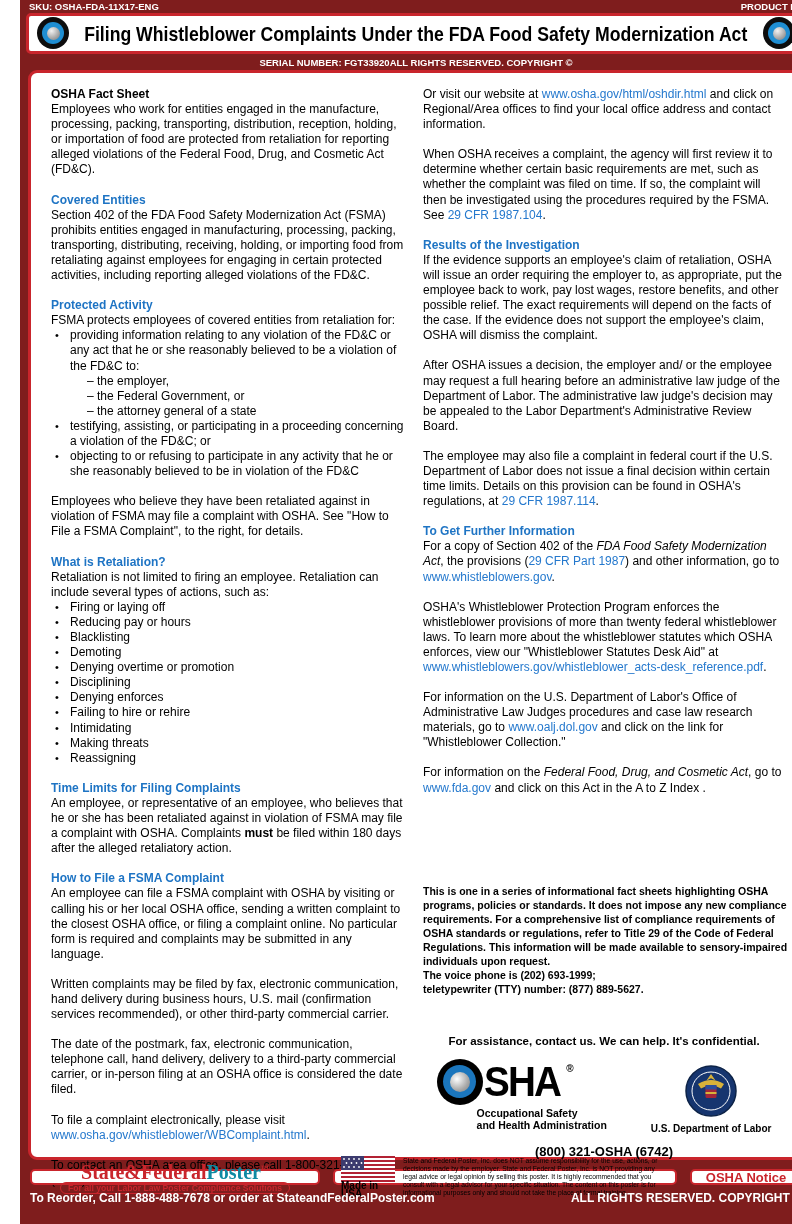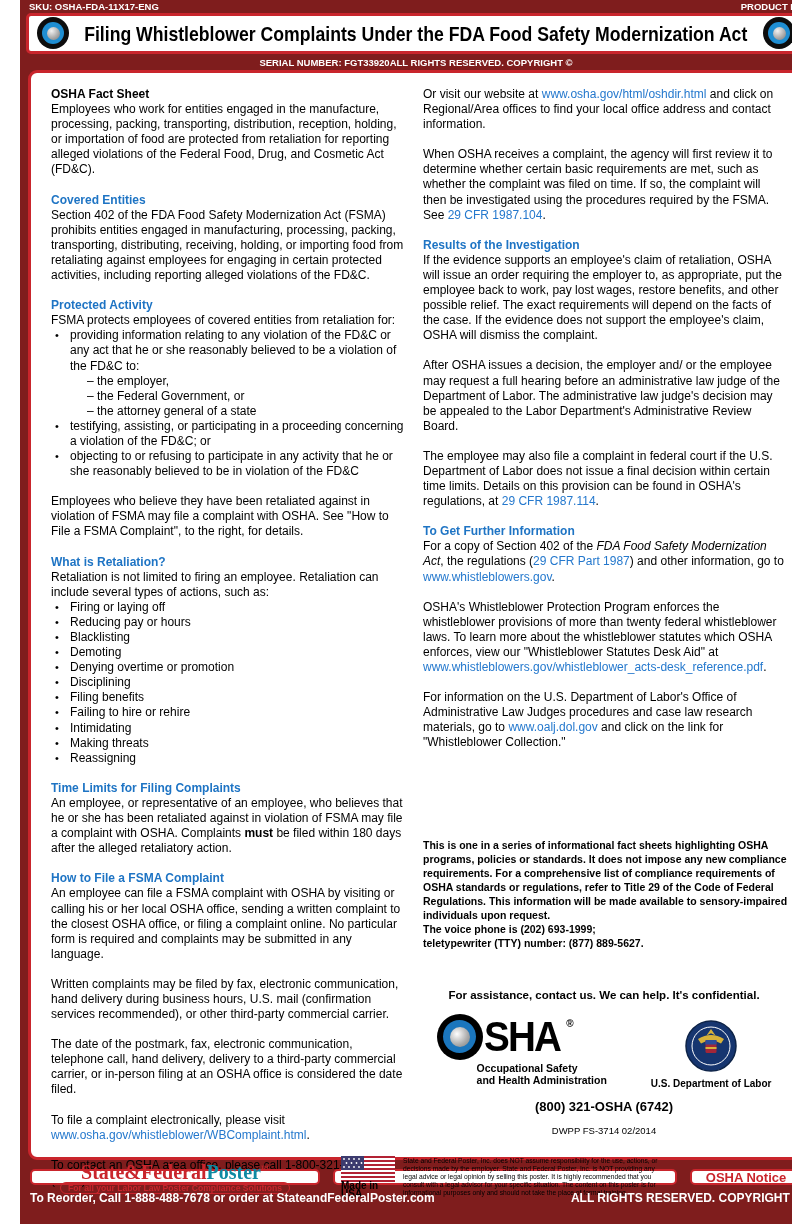--- a/index.html
+++ b/index.html
@@ -126,21 +126,21 @@
         <div class="sec">
           <div class="hd">What is Retaliation?</div>
           <div class="p" style="margin-bottom: 0px;"><span>Retaliation is not limited to firing an employee. Retaliation can include several types of actions, such as:</span></div>
           <ul class="bullets">
             <li><span>Firing or laying off</span></li>
             <li><span>Reducing pay or hours</span></li>
             <li><span>Blacklisting</span></li>
             <li><span>Demoting</span></li>
             <li><span>Denying overtime or promotion</span></li>
             <li><span>Disciplining</span></li>
-            <li><span>Filing benefits</span></li>
+            <li><span>Denying enforces</span></li>
             <li><span>Failing to hire or rehire</span></li>
             <li><span>Intimidating</span></li>
             <li><span>Making threats</span></li>
             <li><span>Reassigning</span></li>
           </ul>
         </div>
         <div class="sec">
           <div class="hd">Time Limits for Filing Complaints</div>
           <div class="p"><span>An employee, or representative of an employee, who believes that he or she has been retaliated against in violation of FSMA may file a complaint with OSHA. Complaints </span><span class="bld">must</span><span> be filed within 180 days after the alleged retaliatory action.</span></div>
         </div>
@@ -160,23 +160,24 @@
             <div class="p"><span>When OSHA receives a complaint, the agency will first review it to determine whether certain basic requirements are met, such as whether the complaint was filed on time. If so, the complaint will then be investigated using the procedures required by the FSMA. See </span><span class="lnk">29 CFR 1987.104</span><span>.</span></div>
           </div>
           <div class="sec">
             <div class="hd">Results of the Investigation</div>
             <div class="p"><span>If the evidence supports an employee's claim of retaliation, OSHA will issue an order requiring the employer to, as appropriate, put the employee back to work, pay lost wages, restore benefits, and other possible relief. The exact requirements will depend on the facts of the case. If the evidence does not support the employee's claim, OSHA will dismiss the complaint.</span></div>
             <div class="p"><span>After OSHA issues a decision, the employer and/ or the employee may request a full hearing before an administrative law judge of the Department of Labor. The administrative law judge's decision may be appealed to the Labor Department's Administrative Review Board.</span></div>
             <div class="p"><span>The employee may also file a complaint in federal court if the U.S. Department of Labor does not issue a final decision within certain time limits. Details on this provision can be found in OSHA's regulations, at </span><span class="lnk">29 CFR 1987.114</span><span>.</span></div>
           </div>
           <div class="sec">
             <div class="hd">To Get Further Information</div>
-            <div class="p"><span>For a copy of Section 402 of the </span><span class="ital">FDA Food Safety Modernization Act</span><span>, the regulations (</span><span class="lnk">29 CFR Part 1987</span><span>) and other information, go to </span><span class="lnk">www.whistleblowers.gov</span><span>.</span></div>
+            <div class="p"><span>For a copy of Section 402 of the </span><span class="ital">FDA Food Safety Modernization Act</span><span>, the provisions (</span><span class="lnk">29 CFR Part 1987</span><span>) and other information, go to </span><span class="lnk">www.whistleblowers.gov</span><span>.</span></div>
             <div class="p"><span>OSHA's Whistleblower Protection Program enforces the whistleblower provisions of more than twenty federal whistleblower laws. To learn more about the whistleblower statutes which OSHA enforces, view our "Whistleblower Statutes Desk Aid" at </span><span class="lnk">www.whistleblowers.gov/whistleblower_acts-desk_reference.pdf</span><span>.</span></div>
             <div class="p"><span>For information on the U.S. Department of Labor's Office of Administrative Law Judges procedures and case law research materials, go to </span><span class="lnk">www.oalj.dol.gov</span><span> and click on the link for "Whistleblower Collection."</span></div>
+            <div class="p"><span>For information on the </span><span class="ital">Federal Food, Drug, and Cosmetic Act</span><span>, go to </span><span class="lnk">www.fda.gov</span><span> and click on this Act in the A to Z Index .</span></div>
           </div>
         </div>
 
       <div class="notice">
         <div>This is one in a series of informational fact sheets highlighting OSHA programs, policies or standards. It does not impose any new compliance requirements. For a comprehensive list of compliance requirements of OSHA standards or regulations, refer to Title 29 of the Code of Federal Regulations. This information will be made available to sensory-impaired individuals upon request.</div>
         <div>The voice phone is (202) 693-1999;</div>
         <div>teletypewriter (TTY) number: (877) 889-5627.</div>
       </div>
 
       <div class="assist">For assistance, contact us. We can help. It's confidential.</div>

